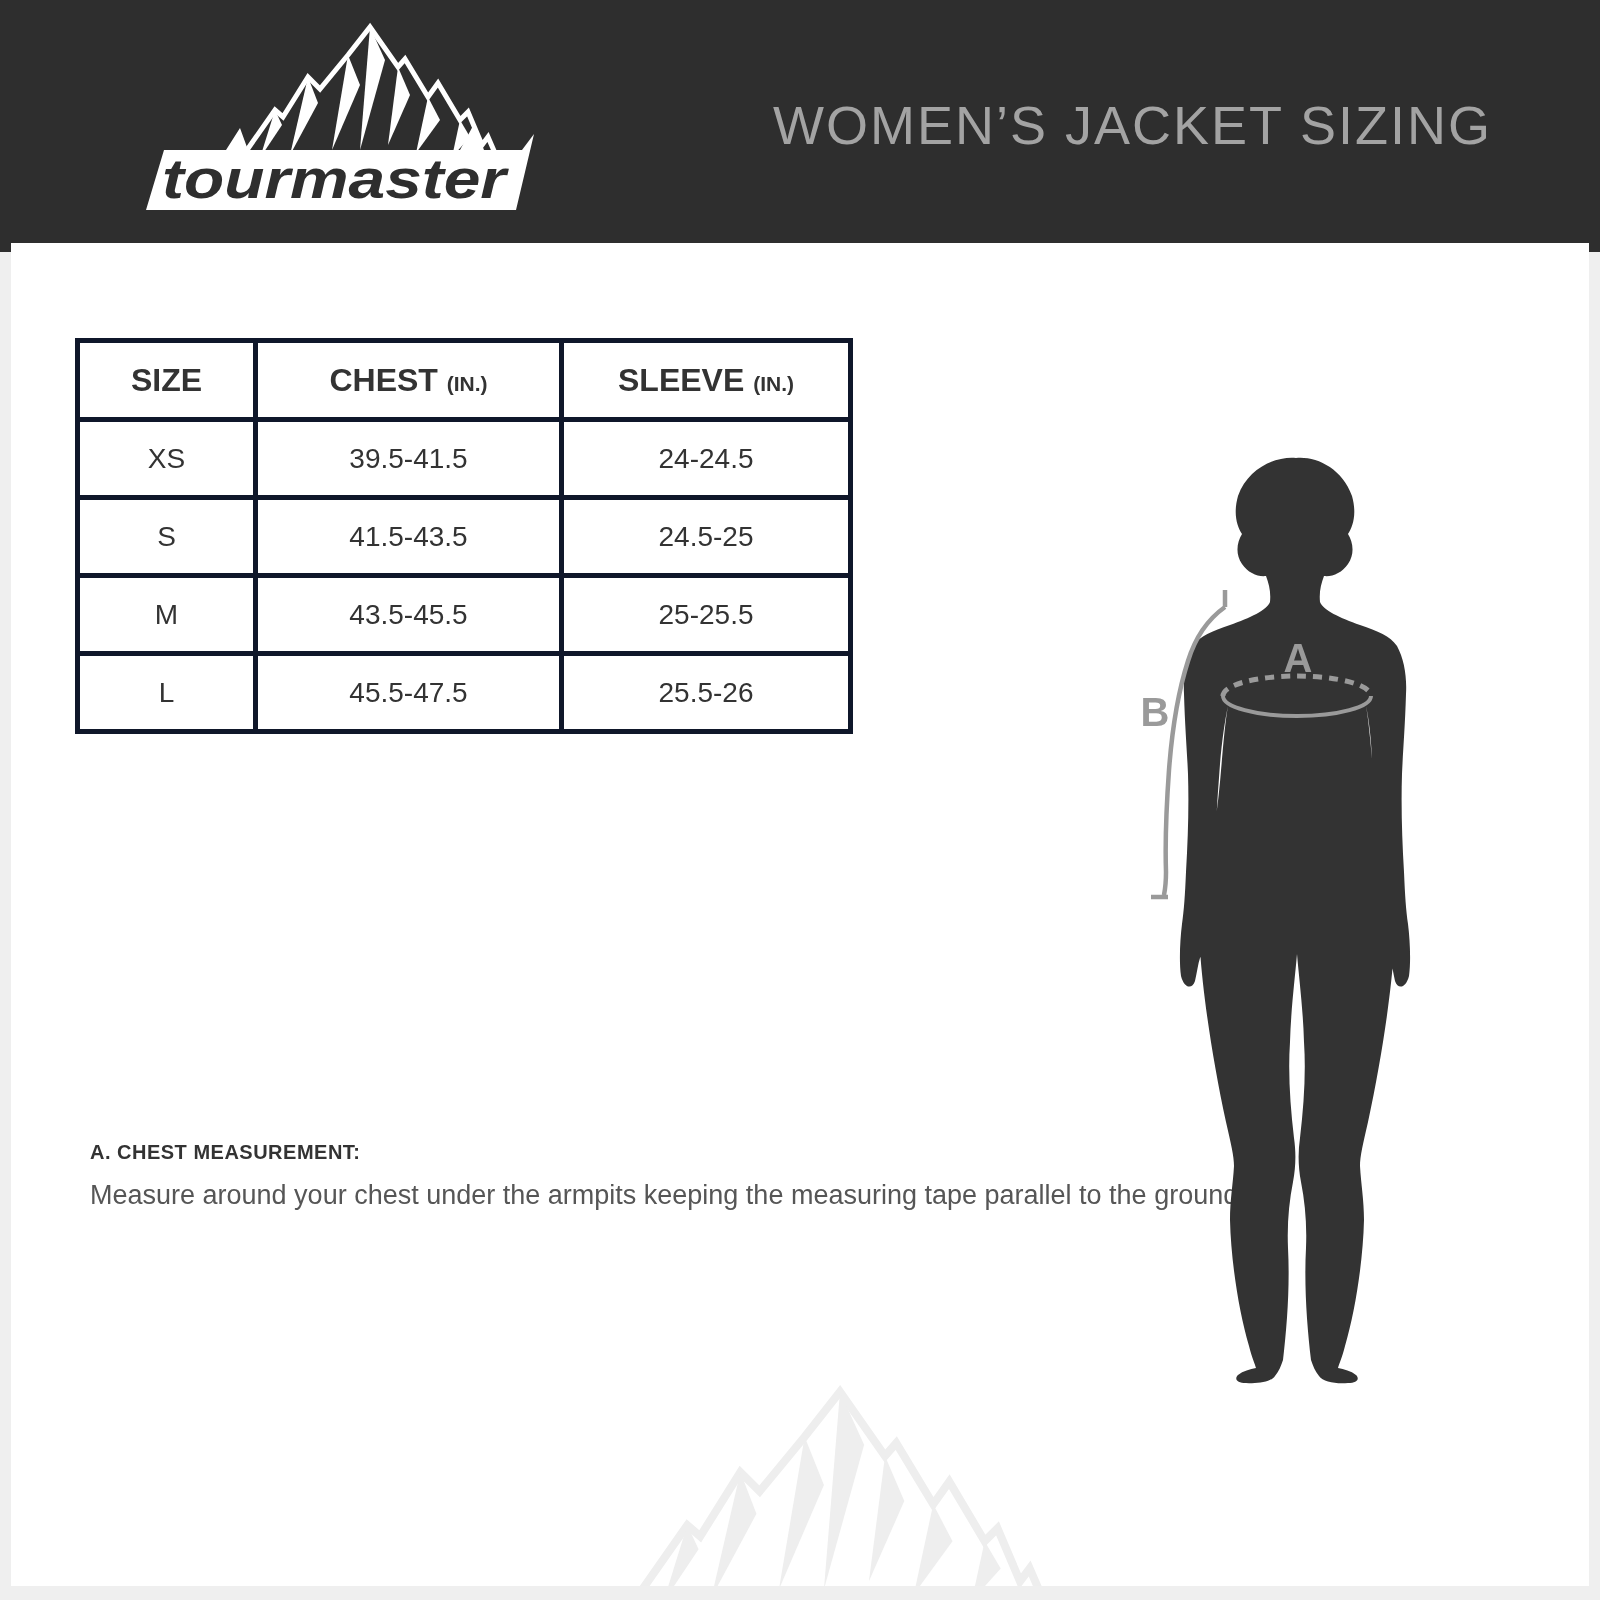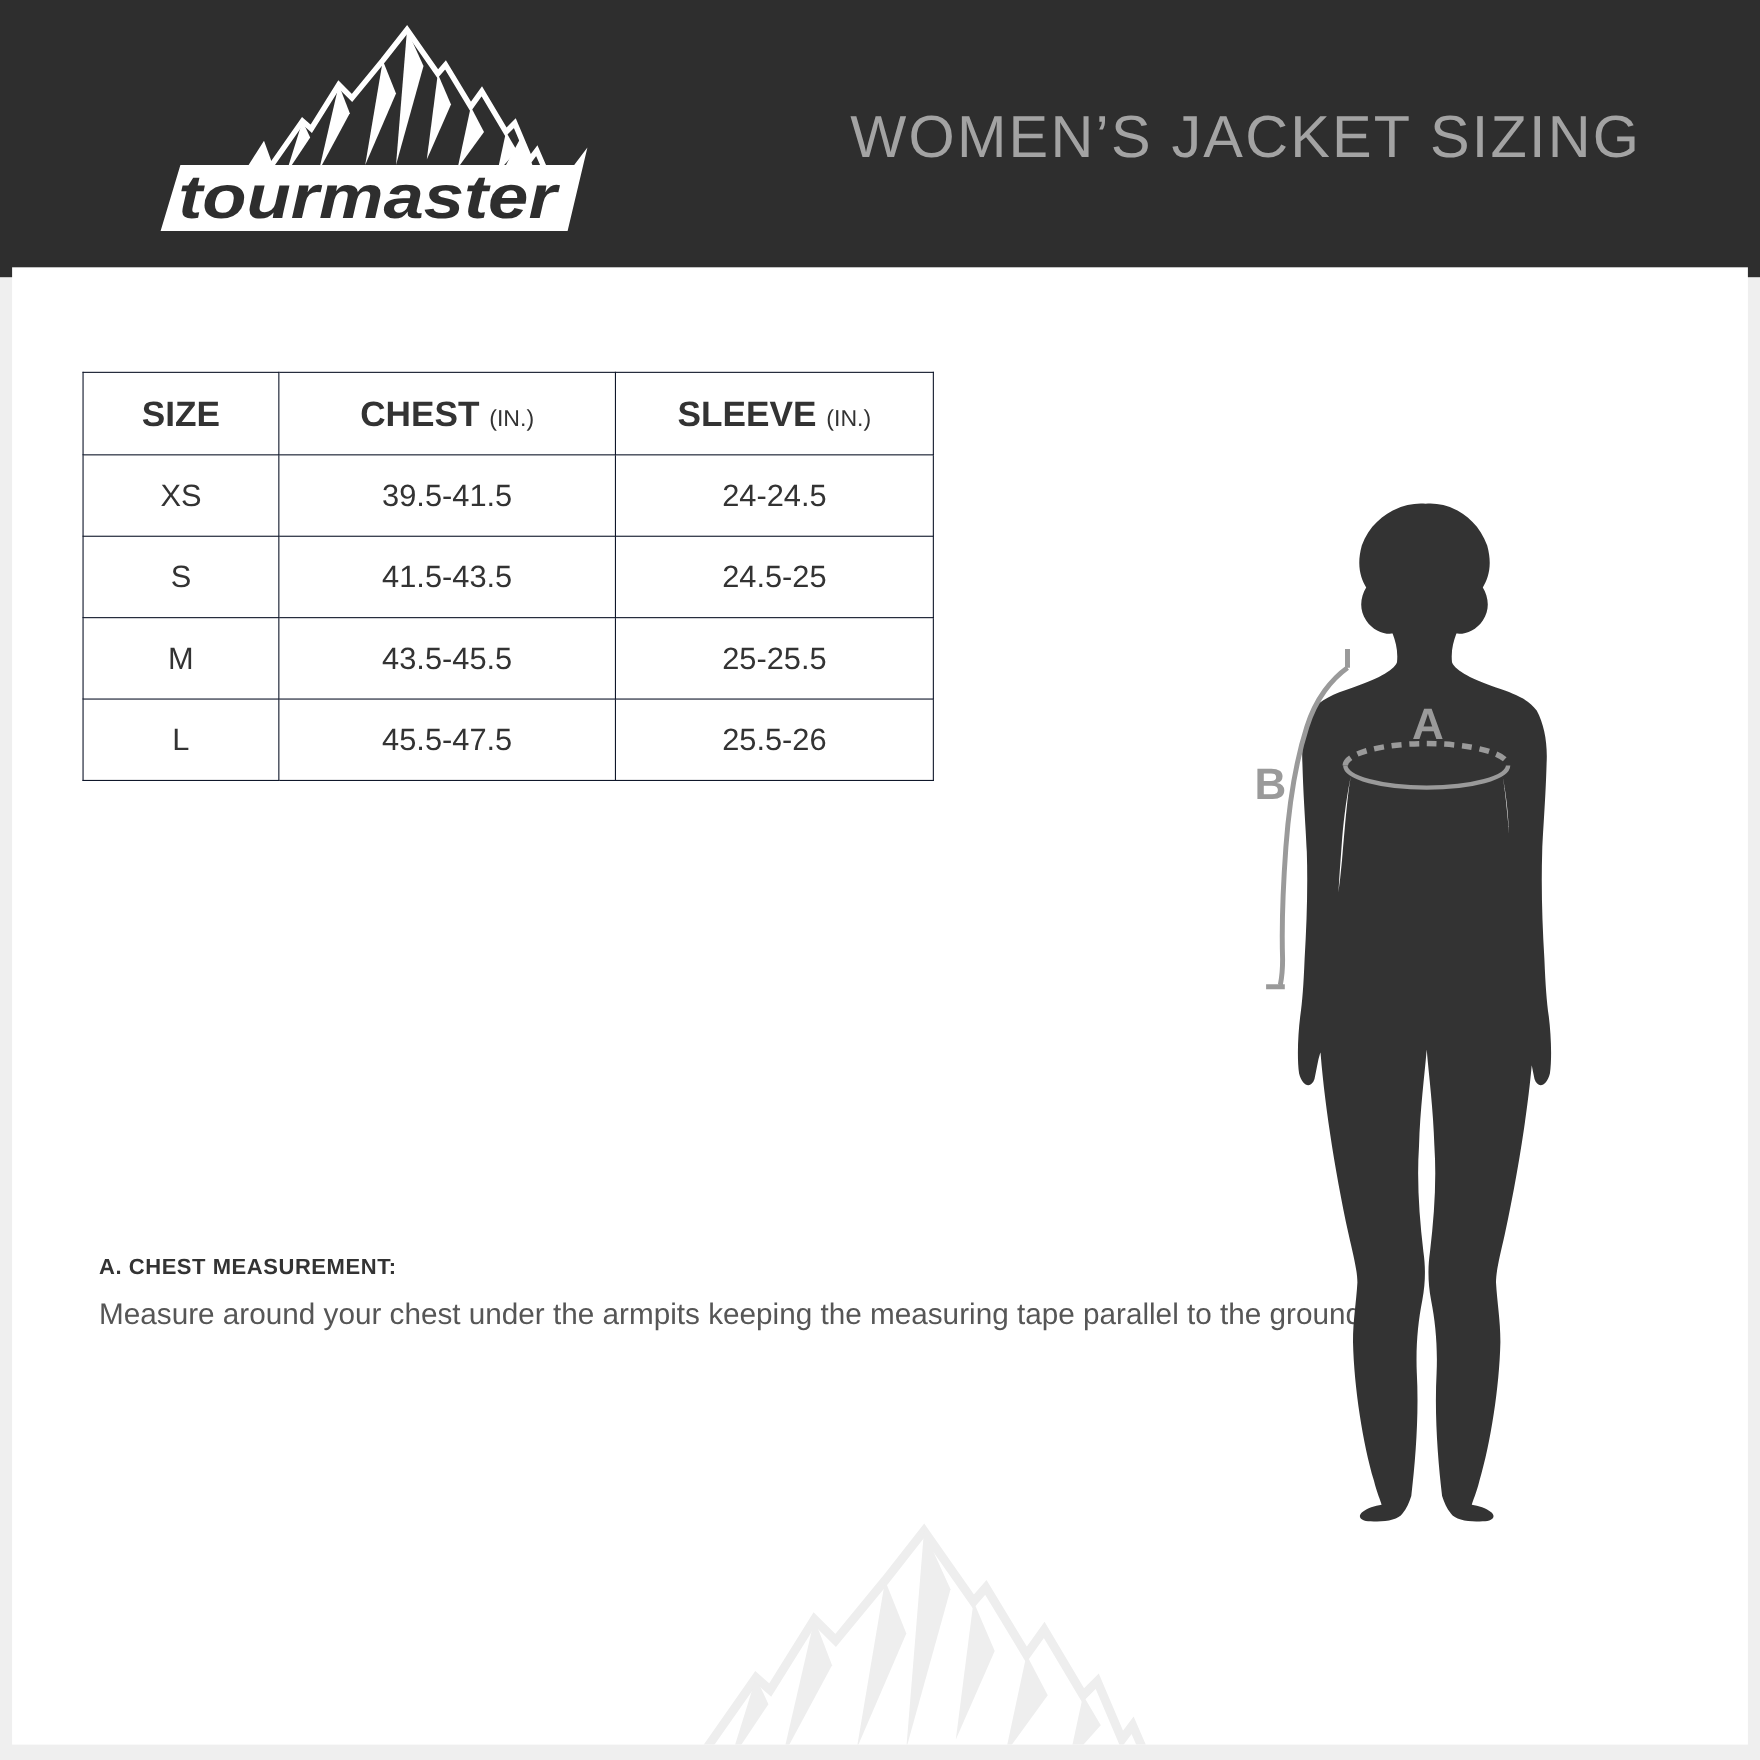--- a/index.html
+++ b/index.html
@@ -27,25 +27,25 @@
   
   .sizing-table{
     position:absolute;left:64px;top:95px;
     border-collapse:collapse;table-layout:fixed;
     width:773px;
   }
   .sizing-table col.c1{width:178px;}
   .sizing-table col.c2{width:306px;}
   .sizing-table col.c3{width:289px;}
   .sizing-table th,.sizing-table td{
-    border:1px solid #0f172a;text-align:center;vertical-align:middle;
+    border:5px solid #0f172a;text-align:center;vertical-align:middle;
     color:#333333;
   }
   .sizing-table th{height:72px;font-size:32px;font-weight:700;}
-  .sizing-table th .unit{font-size:21px;font-weight:400;}
+  .sizing-table th .unit{font-size:21px;font-weight:700;}
   .sizing-table td{height:71px;font-size:28px;font-weight:400;}
   
   .instr{position:absolute;left:79px;color:#333;}
   .instr h3{margin:0 0 16px 0;font-size:20px;font-weight:700;letter-spacing:.5px;color:#333333;}
   .instr p{margin:0;font-size:27px;font-weight:400;color:#565656;}
   .instr.a{top:898px;}
   .instr.b{top:1012px;}
   
   .figure-svg{position:absolute;left:1099px;top:187px;width:340px;height:1000px;}
   .sil{fill:#333333;}

